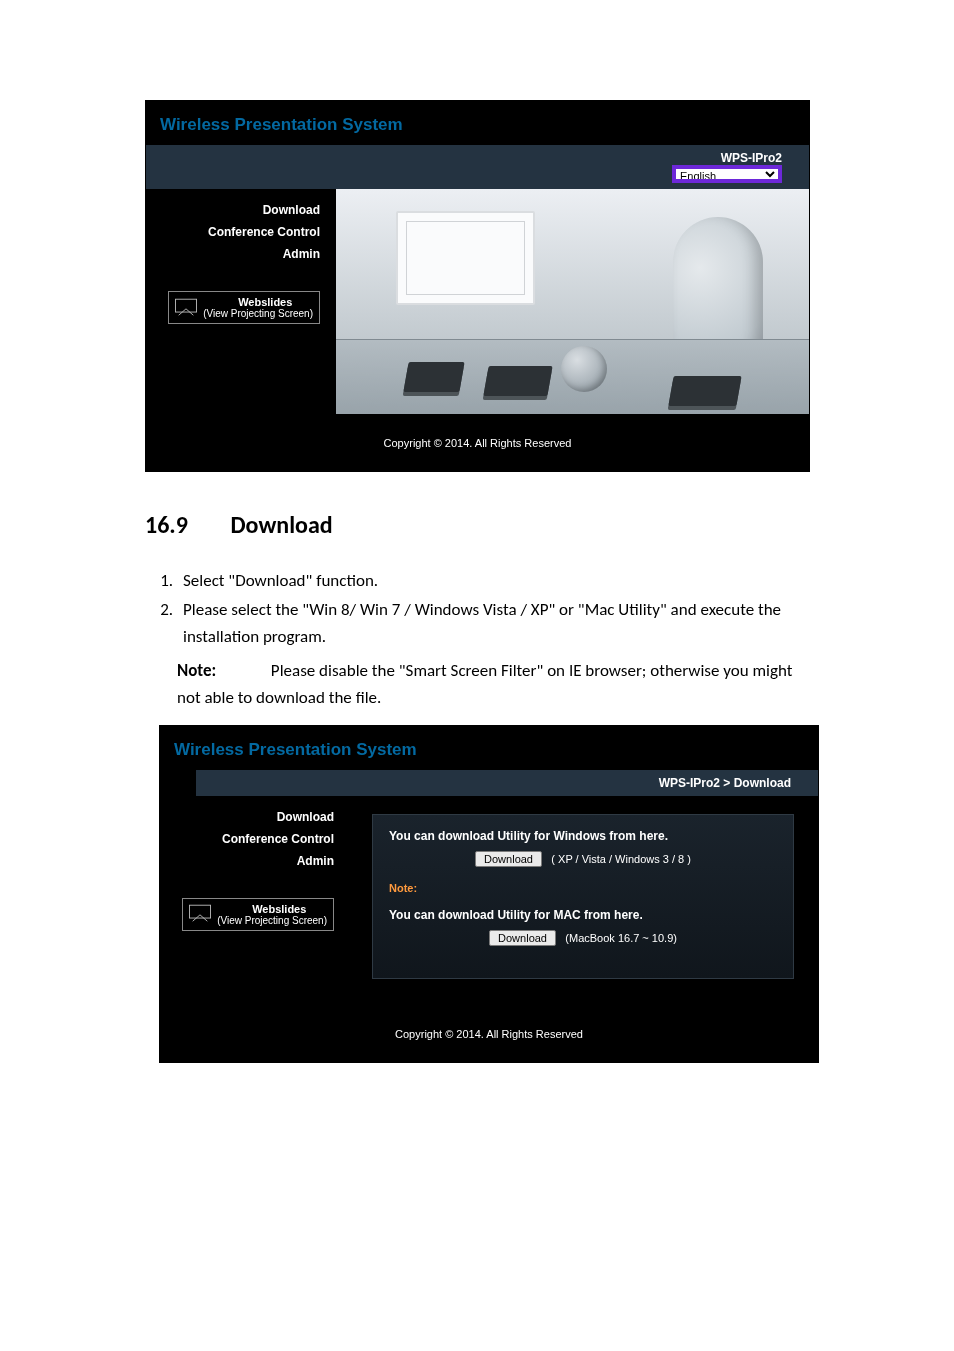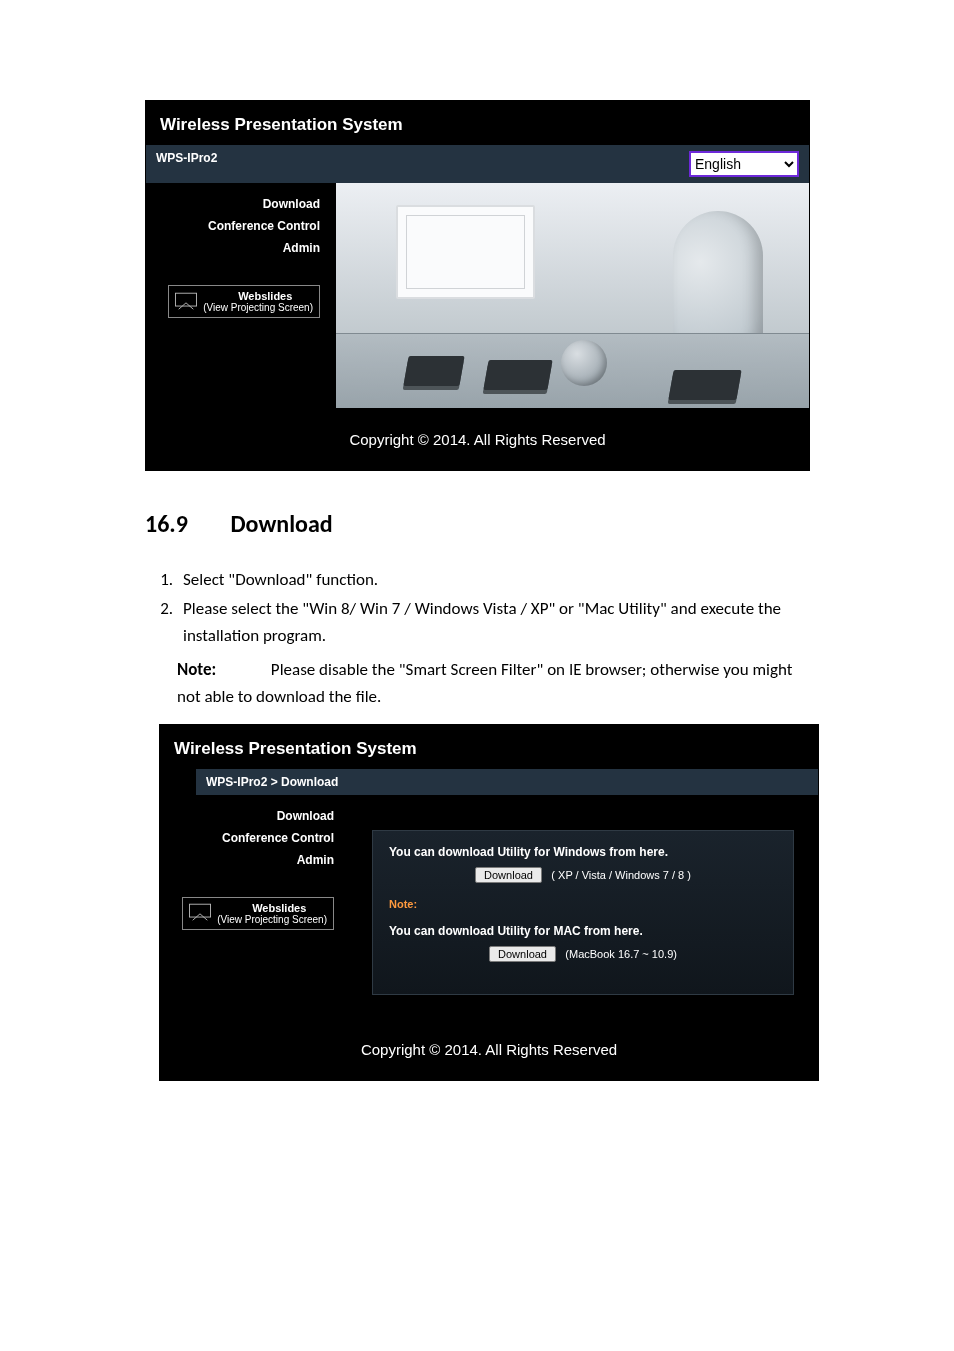--- a/index.html
+++ b/index.html
@@ -18,42 +18,43 @@
   
   .ss {
     width: 665px;
     margin: 0 auto 38px auto;
     background: #000;
     border: 1px solid #000;
     box-sizing: border-box;
     padding: 14px 0 0 0;
   }
   .ss-title {
-    color: #ffffff;
+    color: #0369a1;
     font-weight: bold;
     font-family: Arial, sans-serif;
     font-size: 17px;
     padding: 0 0 10px 14px;
   }
   .ss-bar {
     background: #243341;
     display: flex;
     justify-content: space-between;
-    align-items: flex-start;
+    align-items: flex-end;
     font-family: Arial, sans-serif;
     font-size: 12px;
     color: #fff;
-    padding: 6px 10px;
-    font-weight: bold;
+    padding: 6px 27px;
+    font-weight: bold;
+    flex-direction: column;
   }
   .ss-bar select {
     font-family: Arial, sans-serif;
-    font-size: 14px;
-    border: 2px solid #6d28d9;
-    height: 26px;
+    font-size: 11px;
+    border: 4px solid #6d28d9;
+    height: 18px;
     background: #fff;
     min-width: 110px;
   }
   .ss-body {
     display: flex;
     background: linear-gradient(#f0f0f0,#d4d4d4);
     min-height: 225px;
     border-bottom: 1px solid #000;
   }
   .ss-nav {
@@ -91,21 +92,21 @@
   .ss-main {
     flex: 1;
     position: relative;
     overflow: hidden;
     background: linear-gradient(#eceff3 0%, #c0c8cd 70%, #88949c 100%);
   }
   .ss-foot {
     background: #000;
     color: #fff;
     font-family: Arial, sans-serif;
-    font-size: 15px;
+    font-size: 11px;
     text-align: center;
     padding: 22px 0;
   }
   
   .scene-table {
     position:absolute; left:0; right:0; bottom:0; height:74px;
     background: linear-gradient(#b3bcc2,#97a2a9);
     border-top:1px solid #808a91;
     transform: perspective(200px) rotateX(8deg);
     transform-origin: top center;
@@ -167,21 +168,21 @@
     font-family: Arial, sans-serif;
   }
   .ss2-body {
     display: flex;
     background:#000;
     min-height: 210px;
   }
   .ss2-main {
     flex: 1;
     background: #000;
-    padding: 35px 24px 24px 22px;
+    padding: 18px 24px 24px 22px;
   }
   .panel {
     border: 1px solid #2f3a44;
     background: linear-gradient(#1a232c,#10161c);
     padding: 14px 16px 18px 16px;
     color: #fff;
     font-size: 12px;
   }
   .panel-row { text-align:center; margin: 8px 0 14px 0; }
   .dlbtn {
@@ -278,21 +279,21 @@
             <span class="wt">Webslides</span><br>
             <span>(View Projecting Screen)</span>
           </span>
         </div>
       </div>
       <div class="ss2-main">
         <div class="panel">
           <div class="hd">You can download Utility for Windows from here.</div>
           <div class="panel-row">
             <button class="dlbtn">Download</button>
-            <span class="os">( XP / Vista / Windows 7 / 8 )</span>
+            <span class="os">( XP / Vista / Windows 3 / 8 )</span>
           </div>
           <div class="warn">
             <span class="warn-title">Note:</span><br>
           </div>
           <div class="hd">You can download Utility for MAC from here.</div>
           <div class="panel-row">
             <button class="dlbtn">Download</button>
             <span class="os">(MacBook 16.7 ~ 10.9)</span>
           </div>
         </div>

